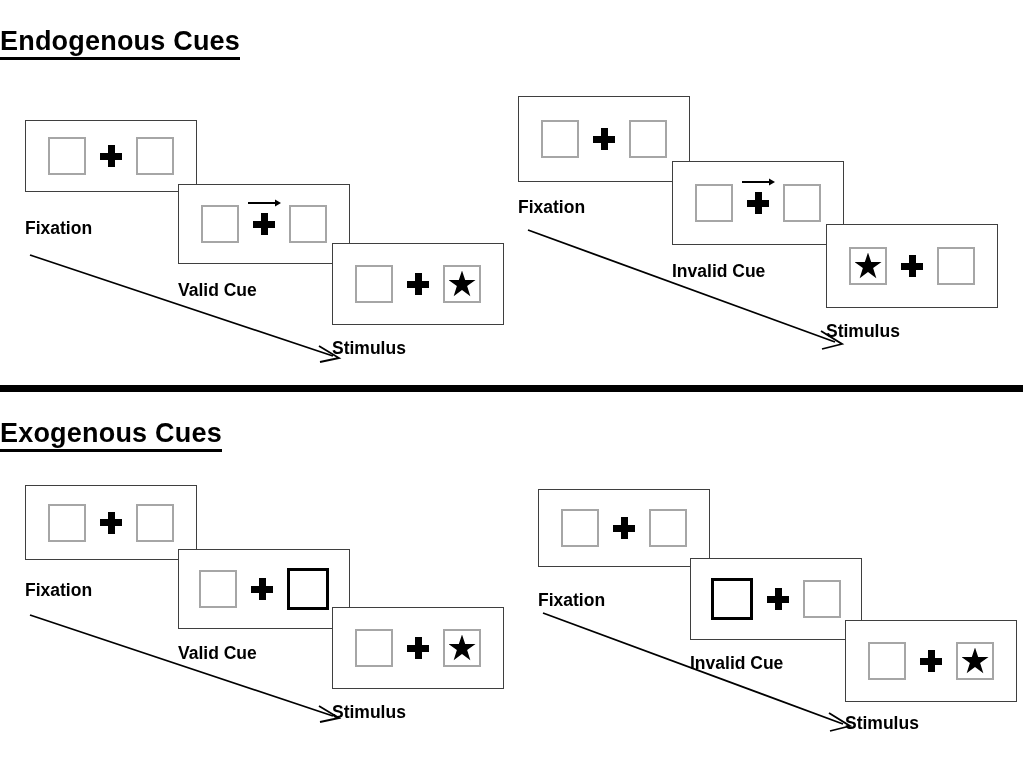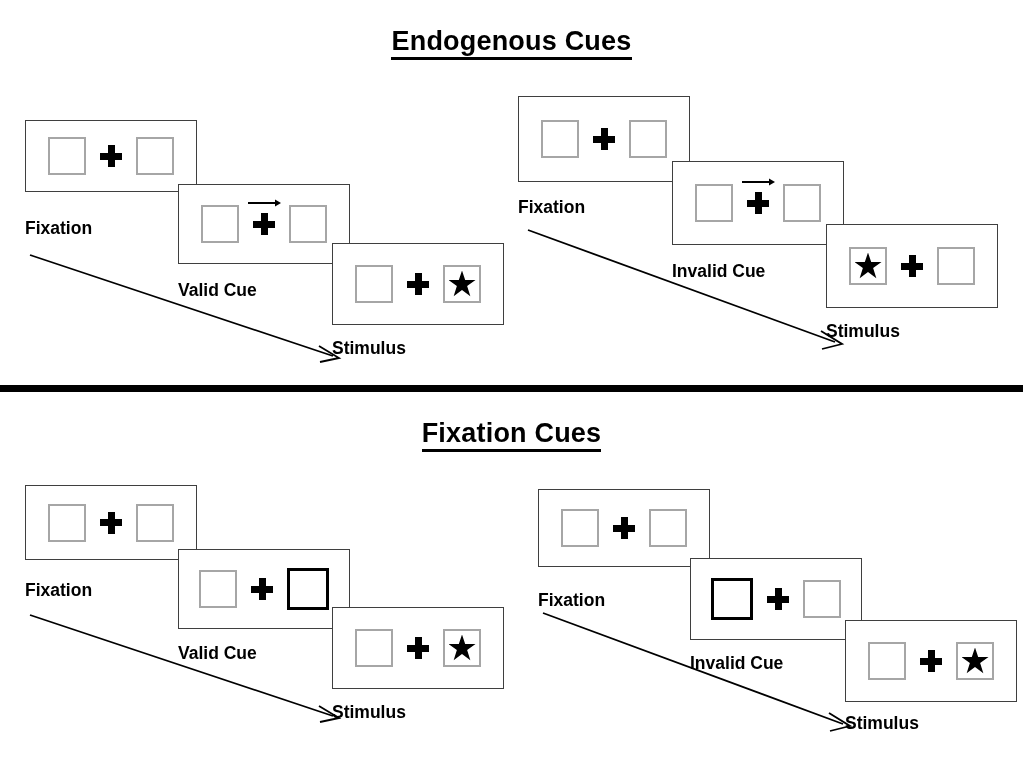--- a/index.html
+++ b/index.html
@@ -2,21 +2,21 @@
 <html><head>
 <meta charset="utf-8">
 <style>
   html,body{margin:0;padding:0;}
   body{
     width:1023px;height:767px;background:#ffffff;
     font-family:"Liberation Sans", sans-serif;
     position:relative;overflow:hidden;
   }
   .section-title{
-    position:absolute;width:100%;text-align:center;
+    position:absolute;width:100%;
     font-weight:bold;font-size:27px;color:#000;
     letter-spacing:.2px;
   }
   .section-title span{
     border-bottom:3px solid #000;padding-bottom:1px;
   }
   .divider{
     position:absolute;left:0;width:1023px;height:7px;background:#000;
   }
   
@@ -143,21 +143,21 @@
 
   <svg class="diag" style="left:523px;top:225px;width:330px;height:130px;" viewBox="0 0 330 130">
     <line x1="5" y1="5" x2="312" y2="117" stroke="#000" stroke-width="1.8"></line>
     <polyline points="298,106 319,119 299,124" fill="none" stroke="#000" stroke-width="1.8"></polyline>
   </svg>
 </div>
 
 <div class="divider" style="top:385px;"></div>
 
 <div class="section-title" style="top:418px;left:0;">
-  <span>Fixation Cues</span>
+  <span>Exogenous Cues</span>
 </div>
 
 <div class="group" style="left:0;top:0;">
 
   <div class="panel" style="left:25px;top:485px;width:172px;height:75px;">
     <div class="panel-inner">
       <div class="box"></div>
       <div class="plus"></div>
       <div class="box"></div>
     </div>

